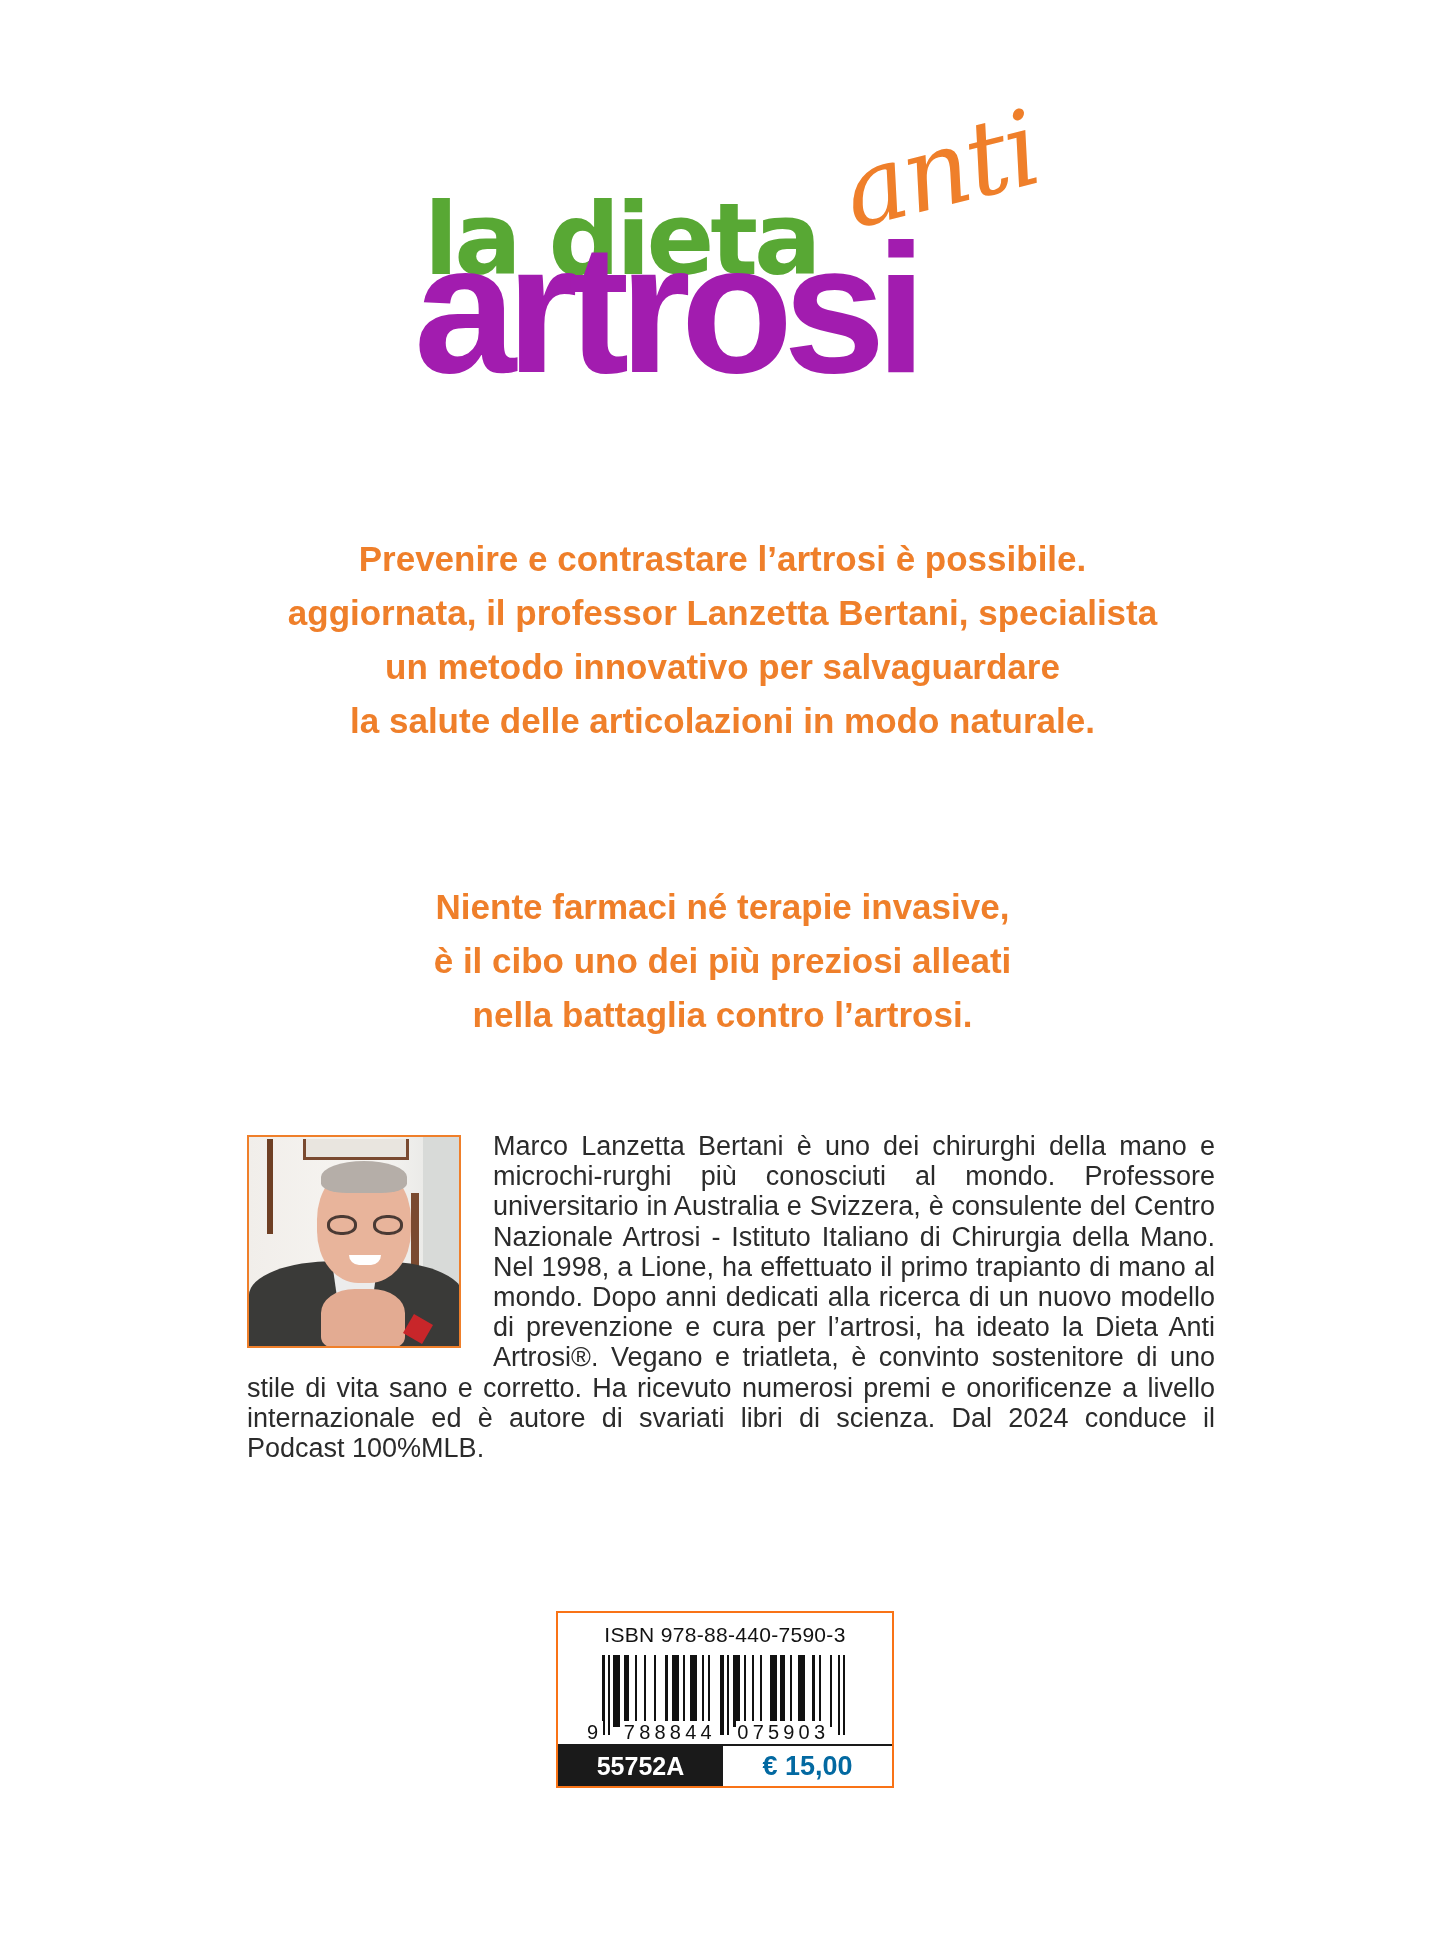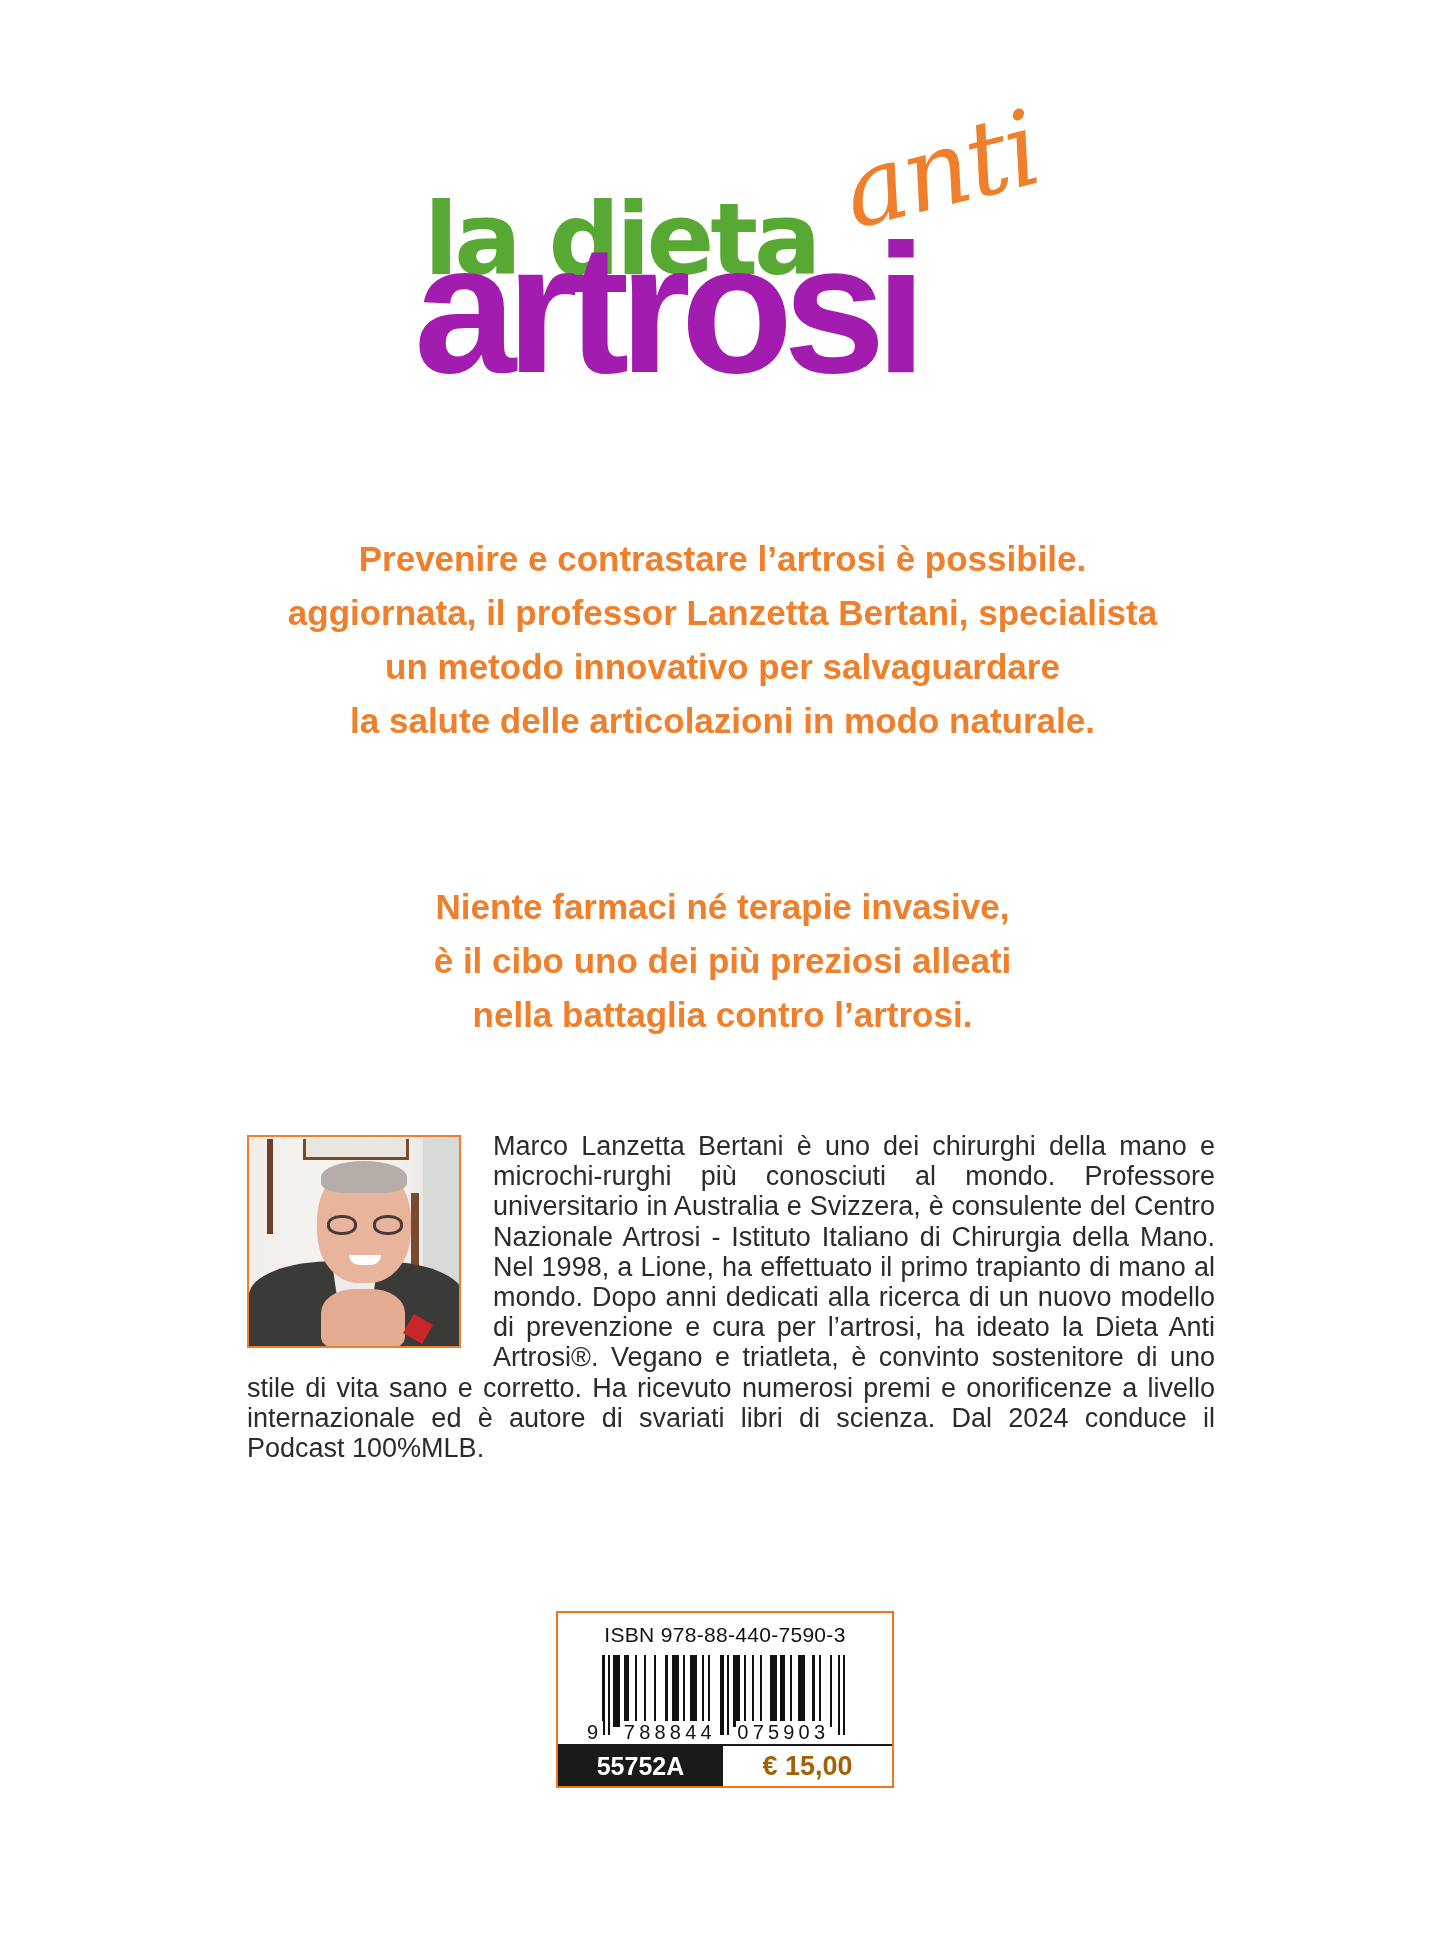--- a/index.html
+++ b/index.html
@@ -212,21 +212,21 @@
       background: #1a1a1a;
       color: #fff;
       font-weight: bold;
       font-size: 25px;
       display: flex;
       align-items: center;
       justify-content: center;
     }
     .price-cell {
       flex: 1;
-      color: #a16207;
+      color: #0369a1;
       font-weight: bold;
       font-size: 27px;
       display: flex;
       align-items: center;
       justify-content: center;
     }
   </style>
 </head>
 <body>
 

